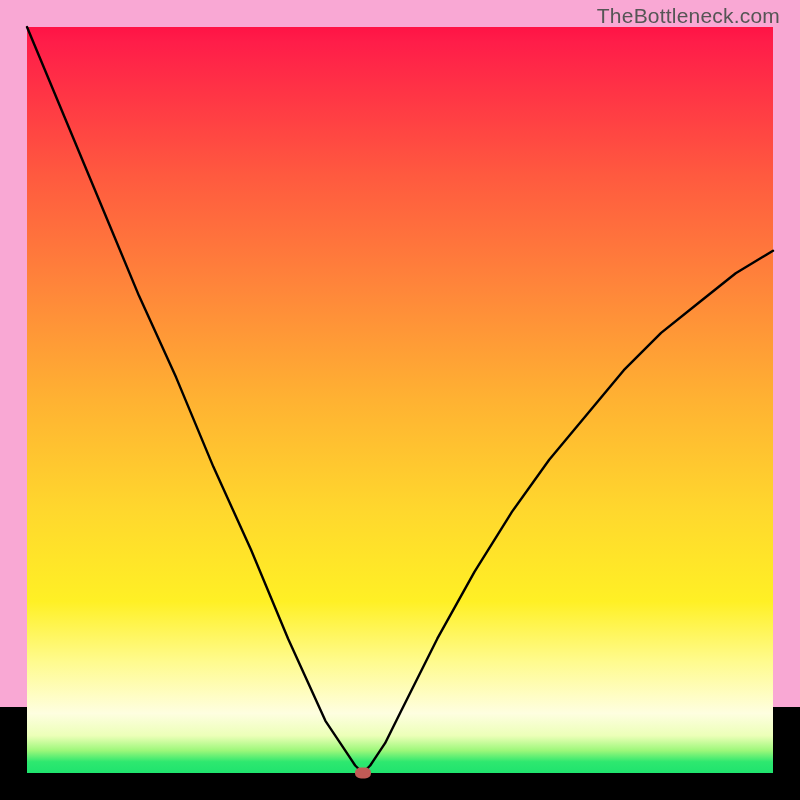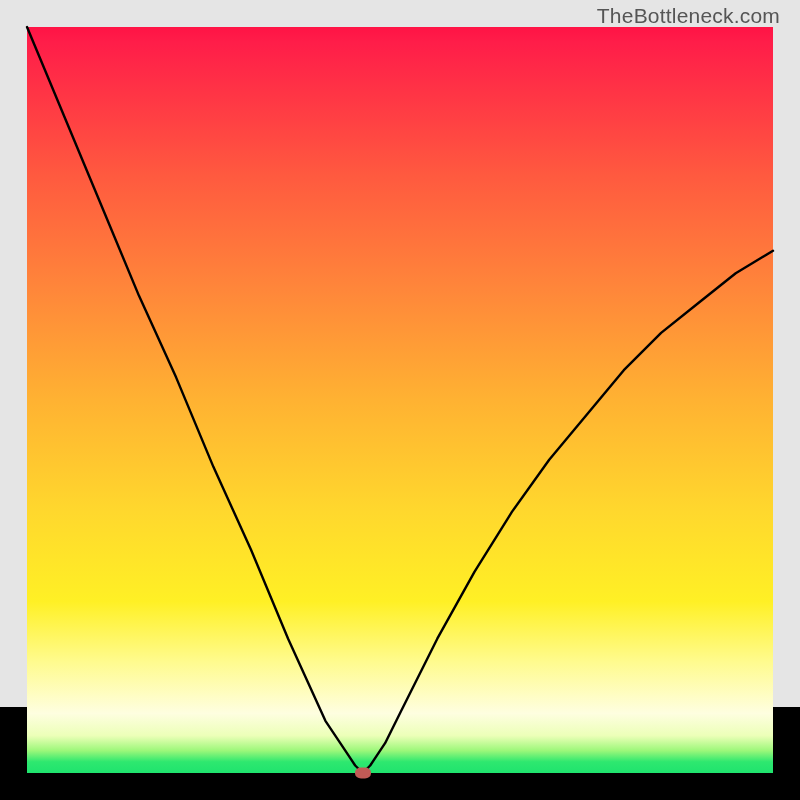--- a/index.html
+++ b/index.html
@@ -8,21 +8,21 @@
     width: 800px;
     height: 800px;
     background: #000;
     font-family: Arial, Helvetica, sans-serif;
     overflow: hidden;
   }
   .frame {
     position: relative;
     width: 800px;
     height: 707px;
-    background: #e5e5e5;
+    background: #f9a8d4;
   }
   .plot {
     position: absolute;
     left: 27px;
     top: 27px;
     width: 746px;
     height: 746px;
     
     background: linear-gradient(
       to bottom,

